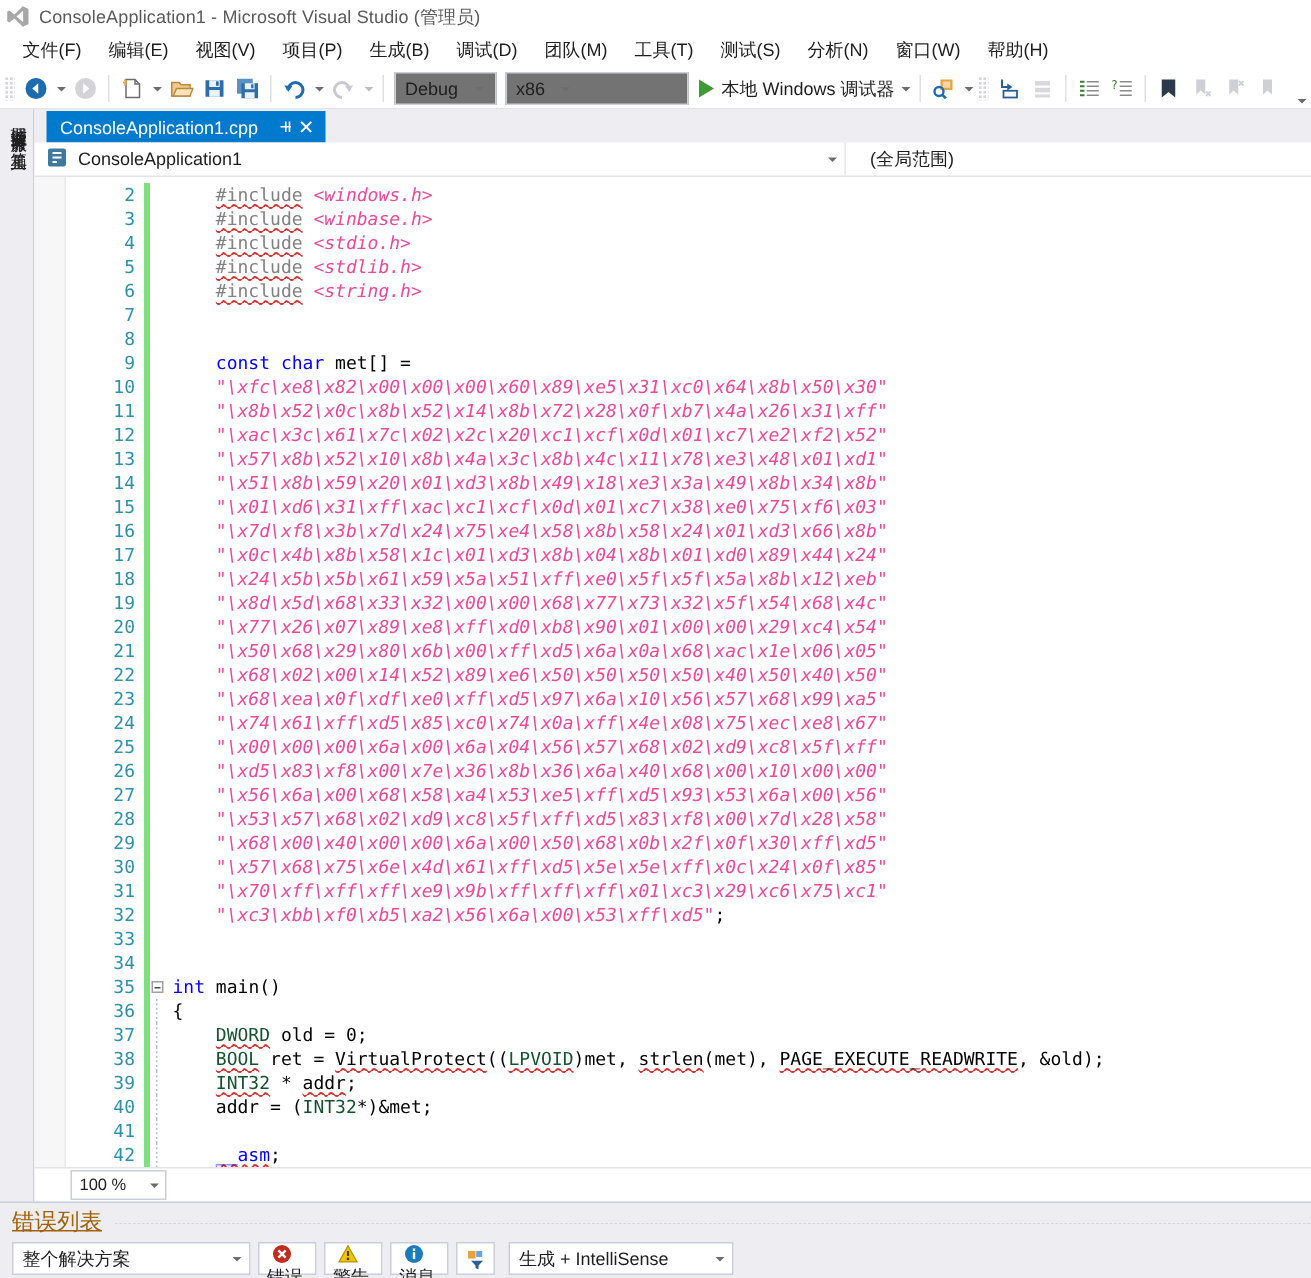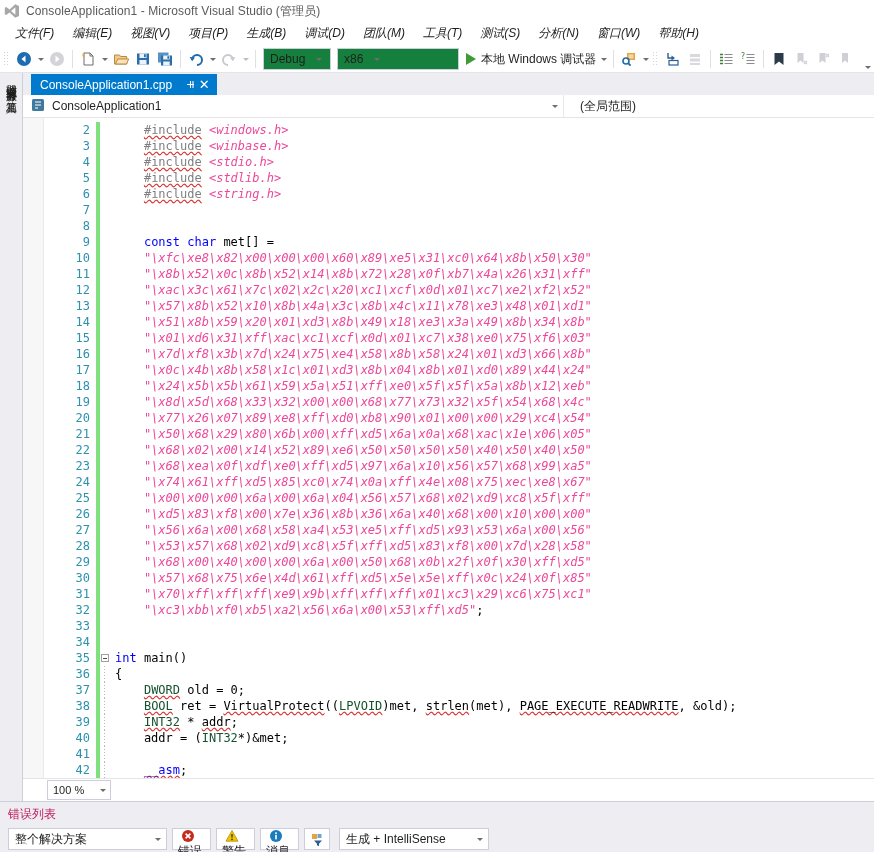--- a/index.html
+++ b/index.html
@@ -50,21 +50,20 @@
   }
 
   
   .menubar {
     height: 24px;
     background: #ffffff;
     display: flex;
     align-items: center;
     padding-left: 6px;
     flex: 0 0 auto;
-    font-style: italic;
   }
   .menu-item {
     font-size: 12px;
     color: #1e1e1e;
     padding: 3px 9px 4px 9px;
     white-space: nowrap;
     cursor: default;
   }
 
   
@@ -106,21 +105,21 @@
   .caret.dim { border-top-color: #bdbdbd; }
   .tb-sep {
     width: 1px; height: 18px;
     background: #e0e0e4;
     margin: 0 4px;
     flex: 0 0 auto;
   }
   .combo {
     height: 20px;
     border: 1px solid #cccedb;
-    background: #15803d;
+    background: #737373;
     display: flex;
     align-items: center;
     margin: 0 3px;
     flex: 0 0 auto;
     cursor: default;
   }
   .combo .combo-text {
     font-size: 12px;
     color: #1e1e1e;
     padding: 0 6px;
@@ -380,24 +379,25 @@
     background: #eeeef2;
     border-top: 1px solid #cccedb;
   }
   .err-title-row {
     height: 24px;
     display: flex;
     align-items: center;
     padding-left: 8px;
   }
   .err-title {
-    font-size: 12px;
-    color: #be185d;
+    font-size: 15px;
+    color: #a16207;
     white-space: nowrap;
     margin-right: 8px;
+    text-decoration: underline;
   }
   .err-dotline {
     flex: 1 1 auto;
     height: 1px;
     background-image: radial-gradient(#c3c3cb 45%, transparent 46%);
     background-size: 3px 3px;
     background-repeat: repeat-x;
     margin-top: 2px;
   }
   .err-toolbar {

